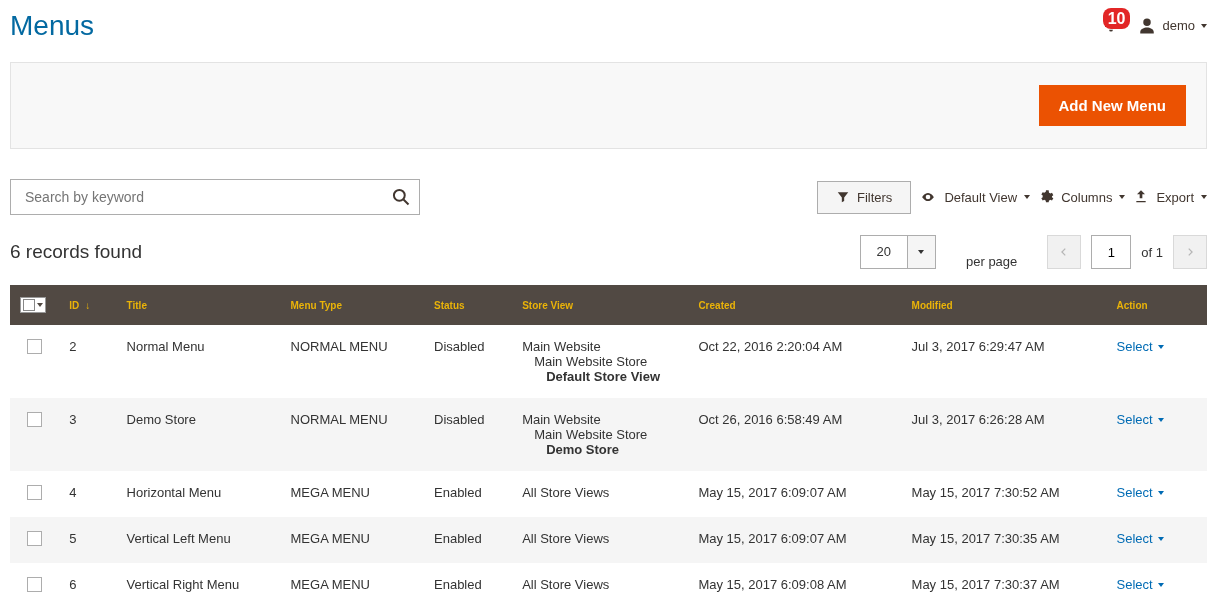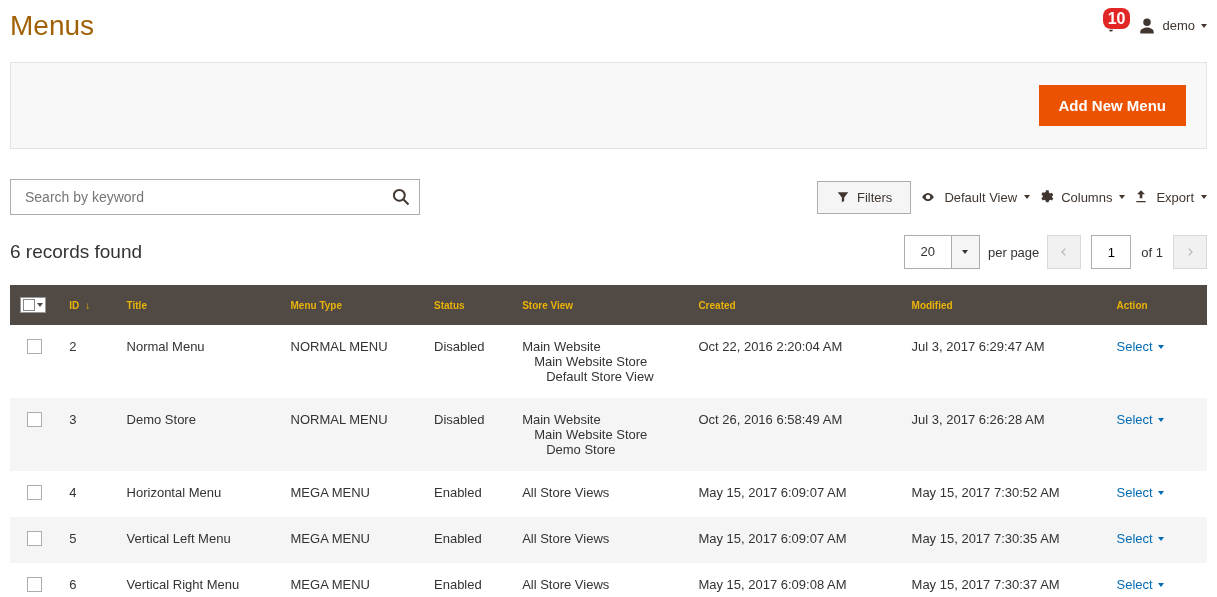--- a/index.html
+++ b/index.html
@@ -13,21 +13,21 @@
   .page { padding: 0 10px 20px 10px; width: 1217px; }
   .header-row {
     display: flex;
     justify-content: space-between;
     align-items: flex-start;
     padding: 10px 0 20px 0;
   }
   .page-title {
     font-size: 28px;
     font-weight: 300;
-    color: #a16207;
+    color: #0369a1;
     margin: 0;
   }
   .user-area { display: flex; align-items: center; gap: 18px; padding-top: 4px; }
   .notif-wrap { position: relative; }
   .notif-badge {
     position: absolute;
     top: -6px; right: -10px;
     background: #e22626;
     color: #fff;
     font-size: 16px;
@@ -104,21 +104,21 @@
     height: 34px;
   }
   .actions-dd .lbl { padding: 8px 26px 8px 12px; min-width: 120px; color:#555;}
   .actions-dd .caret-box {
     border-left: 1px solid #adadad;
     background:#f5f5f5;
     width: 28px;
     display:flex; align-items:center; justify-content:center;
   }
   .records-found { color:#333; font-size:19px; }
-  .right-group { display:flex; align-items:center; gap: 8px; }
+  .right-group { display:flex; align-items:flex-end; gap: 30px; }
   .perpage-box {
     display: flex;
     border: 1px solid #adadad;
     height: 34px;
   }
   .perpage-box .val { padding: 8px 16px; min-width: 34px; text-align:center; }
   .perpage-box .caret-box {
     border-left: 1px solid #adadad;
     background:#f5f5f5;
     width: 28px;
@@ -170,21 +170,21 @@
   .hdr-check {
     display:inline-flex; align-items:center; gap:2px;
     background:#fff; border:1px solid #999;
     padding:1px 2px;
   }
   .hdr-check .sq { width:12px; height:12px; border:1px solid #888; display:inline-block;}
   .row-check {
     width:15px; height:15px; border:1px solid #adadad; display:inline-block; background:#fff;
   }
   .store-sub { padding-left: 12px; }
-  .store-sub2 { padding-left: 24px; }
+  .store-sub2 { padding-left: 24px; font-weight: bold; }
   .action-link { color:#006bb4; cursor:pointer; display:inline-flex; align-items:center; gap:5px;}
   .caret-down {
     display:inline-block;
     width:0; height:0;
     border-left:4px solid transparent;
     border-right:4px solid transparent;
     border-top:5px solid currentColor;
   }
   .caret-down.sm {
     border-left-width:3px; border-right-width:3px; border-top-width:4px;

